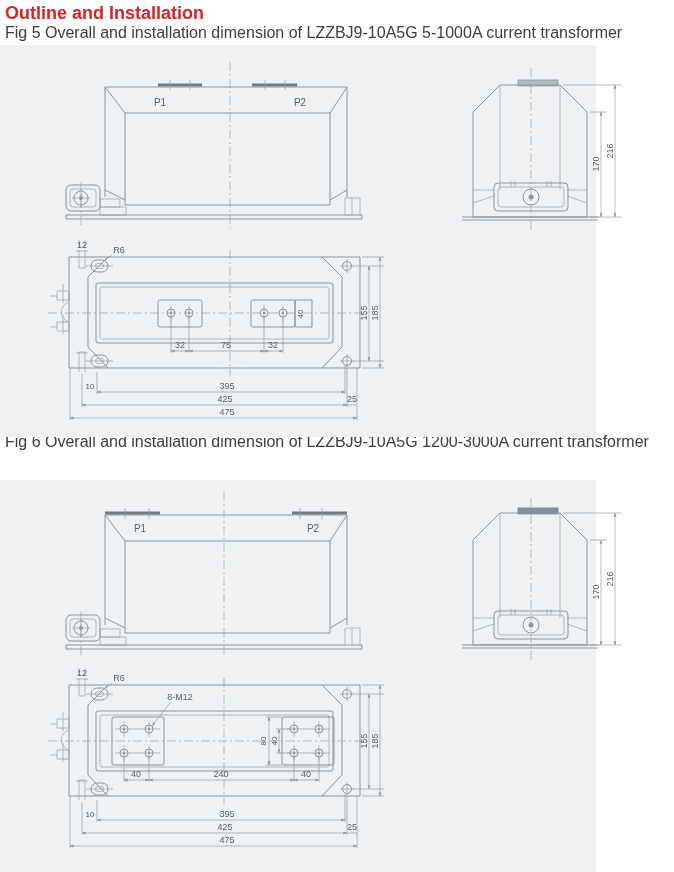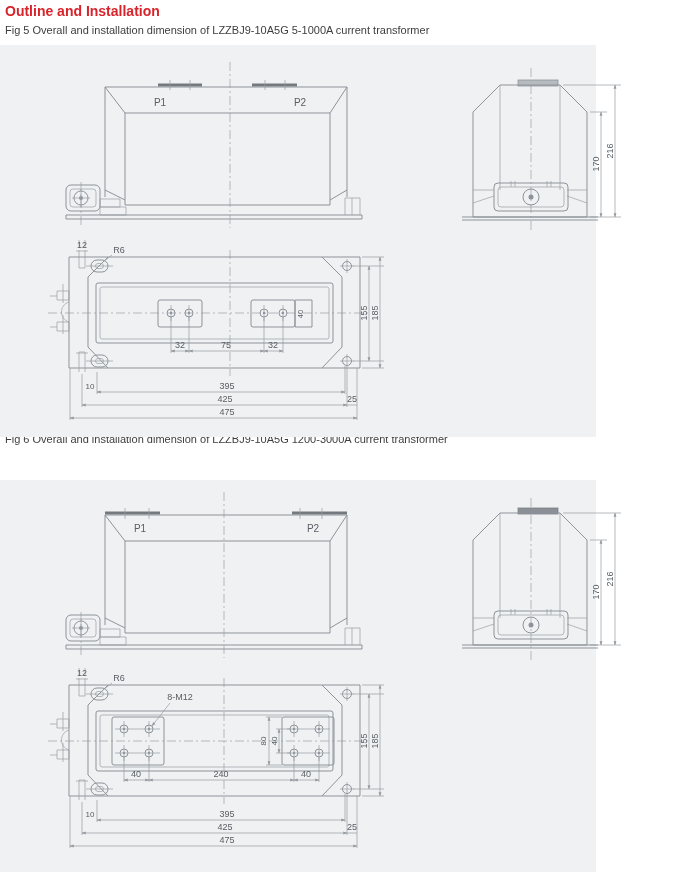--- a/index.html
+++ b/index.html
@@ -1,19 +1,19 @@
 <!DOCTYPE html>
 <html><head>
 <meta charset="utf-8">
 <style>
   html,body{margin:0;padding:0}
   body{width:674px;height:872px;background:#ffffff;position:relative;overflow:hidden;
        font-family:"Liberation Sans",sans-serif}
-  .heading{position:absolute;left:5px;top:3px;font-size:14px;font-weight:bold;color:#d9232a}
-  .caption{position:absolute;left:5px;font-size:11px;color:#3d3d3d}
+  .heading{position:absolute;left:5px;top:3px;font-size:18px;font-weight:bold;color:#d9232a}
+  .caption{position:absolute;left:5px;font-size:16px;color:#3d3d3d}
   #cap5{top:24px}
   #cap6{top:433px}
   .panel{position:absolute;left:0;width:596px;background:#f0f1f3}
   #panel5{top:45px;height:392px}
   #panel6{top:480px;height:392px}
   svg{display:block}
   .ln{fill:none;stroke:#8d939a;stroke-width:1;stroke-linejoin:round}
   .thin{fill:none;stroke:#999fa5;stroke-width:0.7}
   .thick{fill:none;stroke:#74797e;stroke-width:3}
   .cl{fill:none;stroke:#9aa0a6;stroke-width:0.7;stroke-dasharray:9 3 2 3}

